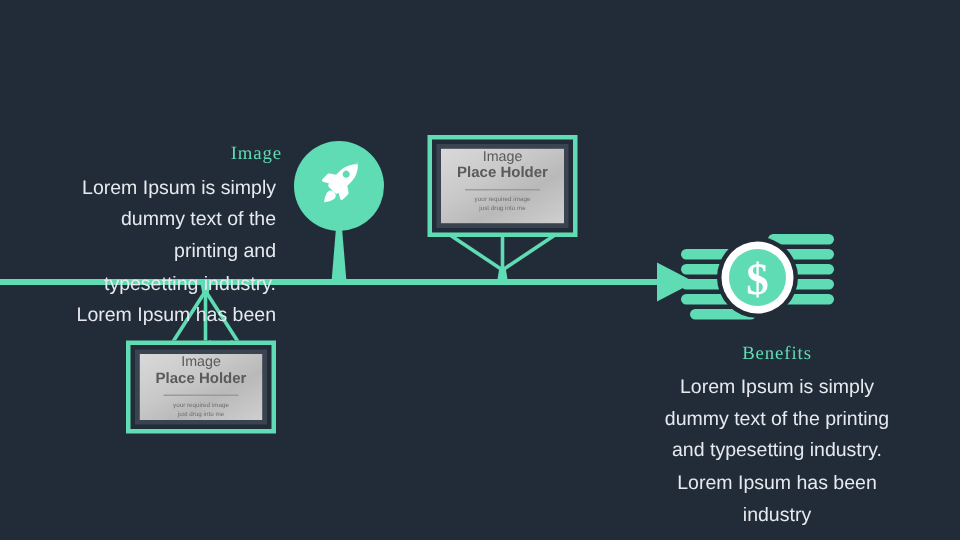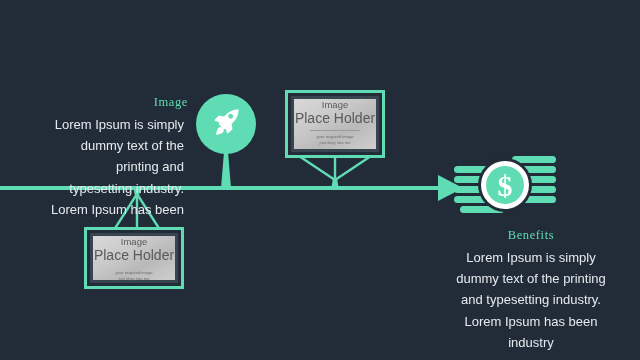--- a/index.html
+++ b/index.html
@@ -39,21 +39,21 @@
   .txt-block{position:absolute;}
   .txt-block .heading{
     font-family:"Liberation Serif", serif;
     color:#5fdcb4;font-size:12.5px;letter-spacing:.6px;
     margin:0 0 5px 0;line-height:1;
   }
   .txt-block .body{
     color:#e6eaee;font-size:13px;line-height:1.65;margin:4px;
   }
   .launch-text{left:46px;top:96px;width:142px;text-align:right;}
-  .benefits-text{left:447px;top:229px;width:168px;text-align:center;}
+  .benefits-text{left:434px;top:229px;width:168px;text-align:center;}
 
   
   .ph{
     position:absolute;
     background:#222c38;
     border:3px solid #5fdcb4;
     padding:3px;
     box-sizing:border-box;
   }
   .ph-frame{
@@ -61,21 +61,21 @@
     border:3px solid #3a4450;
     box-sizing:border-box;
     background:linear-gradient(150deg,#d9d9d9 0%,#c9c9c9 38%,#b9b9b9 64%,#cfcfcf 100%);
     display:flex;flex-direction:column;
     align-items:center;justify-content:flex-start;
   }
   .ph-title{
     color:#5a5a5a;font-size:9.5px;line-height:1.18;text-align:center;
     font-weight:400;
   }
-  .ph-title .l2{font-size:14px;}
+  .ph-title .l2{font-size:10px;font-weight:bold;}
   .ph-rule{
     width:62%;height:1px;background:#9b9b9b;margin:3.5px 0 3px 0;
   }
   .ph-sub{
     color:#6d6d6d;font-size:4.2px;line-height:1.45;text-align:center;
   }
   .ph-top{left:285px;top:90px;width:100px;height:68px;}
   .ph-bottom{left:84px;top:227px;width:100px;height:62px;}
 
   

